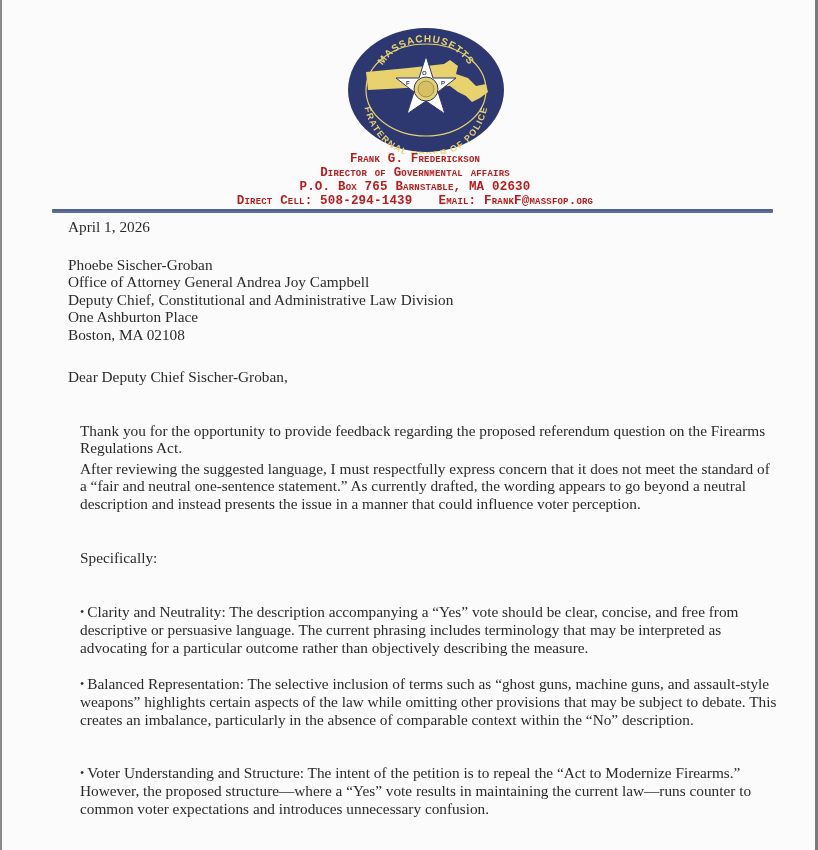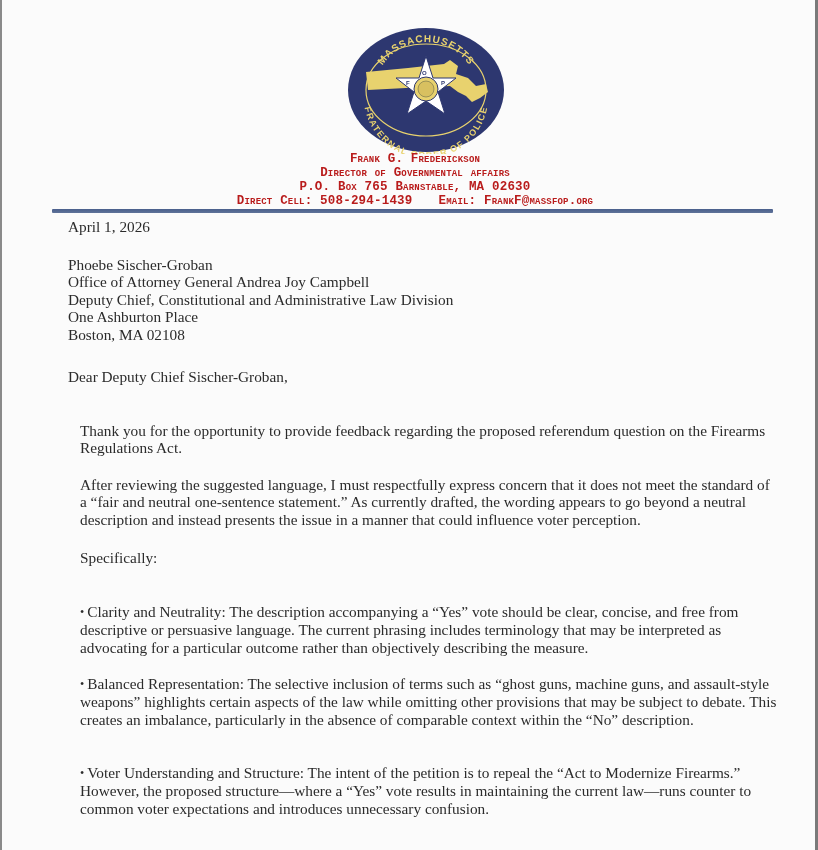--- a/index.html
+++ b/index.html
@@ -63,21 +63,21 @@
     font-size: 15.3px;
     line-height: 17.4px;
     color: #2b2b2b;
   }
   .date { margin: 0; position: absolute; top: 2px; }
   .recipient { position: absolute; top: 40px; margin: 0; }
   .recipient div { white-space: nowrap; }
   .salutation { position: absolute; top: 152px; margin: 0; white-space: nowrap; }
   .para { position: absolute; margin: 12px; width: 700px; }
   .p1 { top: 194px; }
-  .p2 { top: 248px; }
+  .p2 { top: 232px; }
   .p3 { top: 321px; }
   .b1 { top: 375px; }
   .b2 { top: 447px; }
   .b3 { top: 536px; }
   .bullet-dot { font-size: 12px; vertical-align: 1px; margin-right: 3px; }
 </style>
 </head>
 <body>
 
 <div class="page-border-left"></div>

